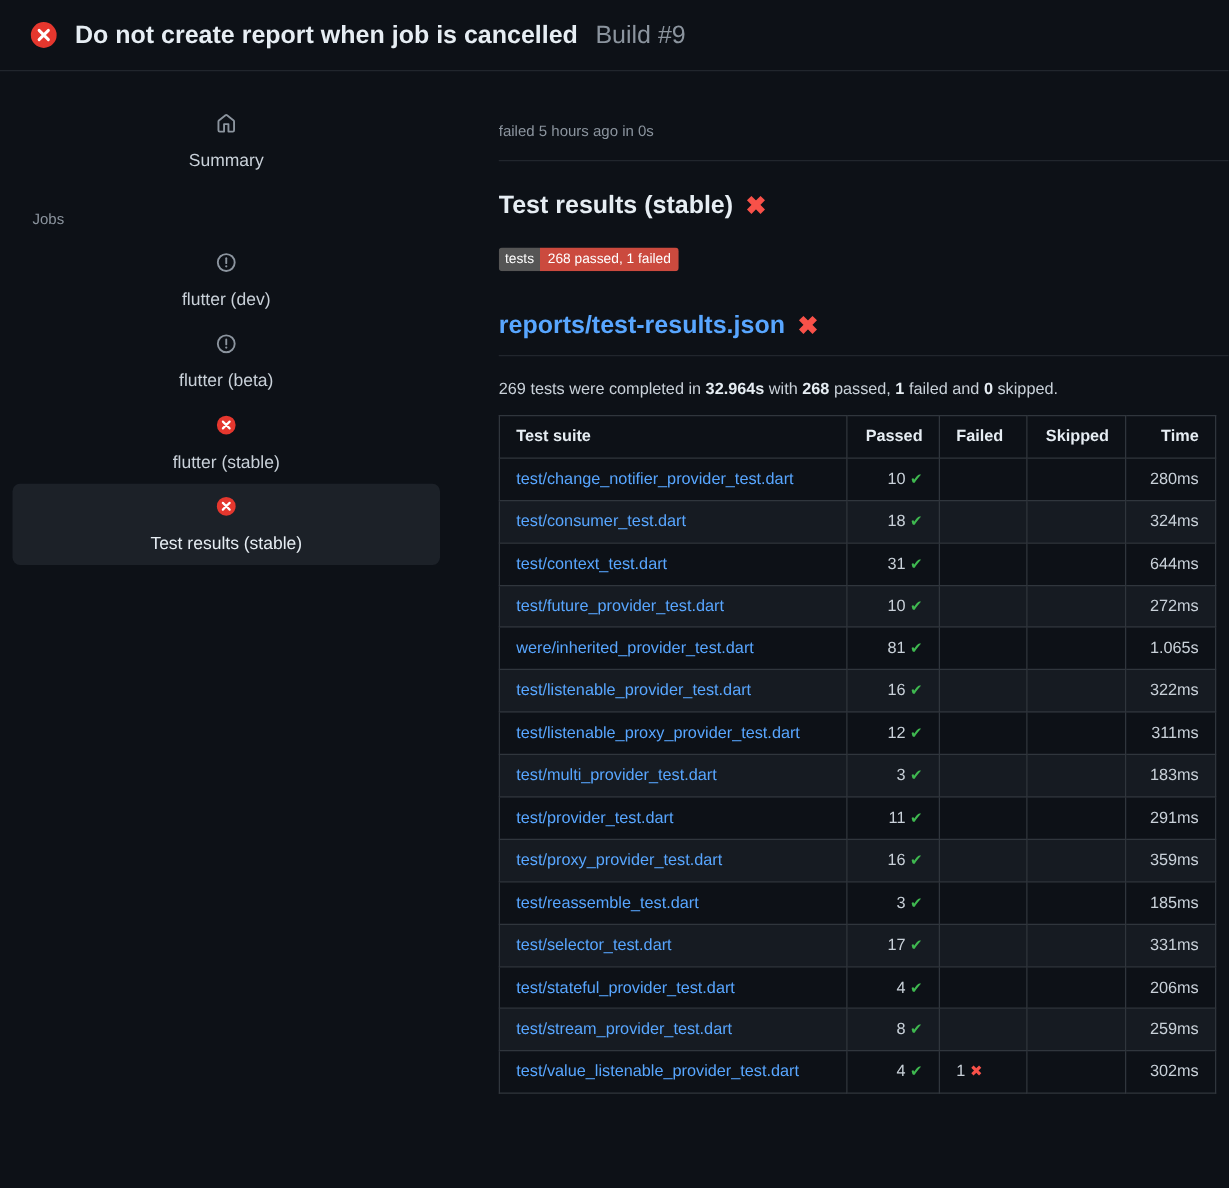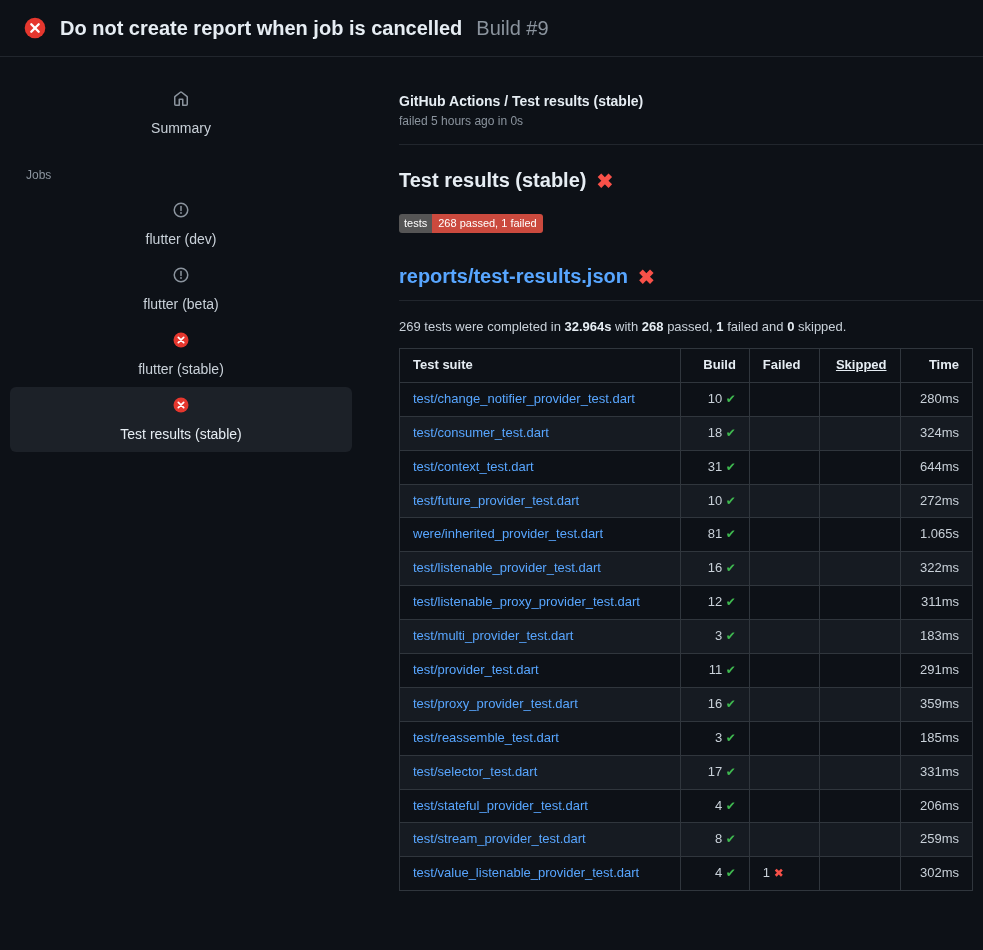--- a/index.html
+++ b/index.html
@@ -57,21 +57,21 @@
   .summary-line{font-size:13px;margin:18px 0 0 0;color:var(--text);}
   .summary-line strong{color:var(--text-bright);}
   
   .results-table{border-collapse:collapse;width:574px;margin-top:14px;font-size:13px;}
   .results-table th,.results-table td{border:1px solid var(--border-table);padding:8px 13px;line-height:1.3;}
   .results-table th{font-weight:700;color:var(--text-bright);}
   .results-table tbody tr:nth-child(even){background:var(--row-alt);}
   .col-suite{text-align:left;width:271px;}
   .col-passed{text-align:right;width:67px;}
   .col-failed{text-align:left;width:68px;margin-top:20px;}
-  .col-skipped{text-align:right;width:77px;text-decoration:underline;}
+  .col-skipped{text-align:right;width:77px;}
   .col-time{text-align:right;width:70px;}
   .results-table a{color:var(--link-blue);text-decoration:none;}
   .check{color:var(--green-check);font-size:12px;}
   .cross{color:var(--accent-red);font-size:12px;}
 </style>
 </head>
 <body>
 
 <header class="top-bar">
   <svg class="icon22" viewBox="0 0 16 16">
@@ -123,21 +123,20 @@
     <div class="side-item selected">
       <svg class="icon16" viewBox="0 0 16 16">
         <circle class="x-circle-fill" cx="8" cy="8" r="7.5"></circle>
         <path class="x-stroke" d="M5.3 5.3l5.4 5.4M10.7 5.3l-5.4 5.4"></path>
       </svg>
       <span>Test results (stable)</span>
     </div>
   </aside>
 
   <main class="main">
-    <div class="breadcrumb">GitHub Actions / Test results (stable)</div>
     <div class="status-line">failed 5 hours ago in 0s</div>
     <hr class="divider">
 
     <h2 class="section-title">
       <span>Test results (stable)</span>
       <span class="x-mark">✖</span>
     </h2>
 
     <div class="badge">
       <span class="badge-label">tests</span>
@@ -148,21 +147,21 @@
       <a href="#">reports/test-results.json</a>
       <span class="x-mark">✖</span>
     </h2>
 
     <p class="summary-line"><span>269 tests were completed in </span><strong>32.964s</strong><span> with </span><strong>268</strong><span> passed, </span><strong>1</strong><span> failed and </span><strong>0</strong><span> skipped.</span></p>
 
     <table class="results-table">
       <thead>
         <tr>
           <th class="col-suite">Test suite</th>
-          <th class="col-passed">Build</th>
+          <th class="col-passed">Passed</th>
           <th class="col-failed">Failed</th>
           <th class="col-skipped">Skipped</th>
           <th class="col-time">Time</th>
         </tr>
       </thead>
       <tbody>
           <tr>
             <td class="col-suite"><a href="#">test/change_notifier_provider_test.dart</a></td>
             <td class="col-passed">10 <span class="check">✔</span></td>
             <td class="col-failed"></td>

